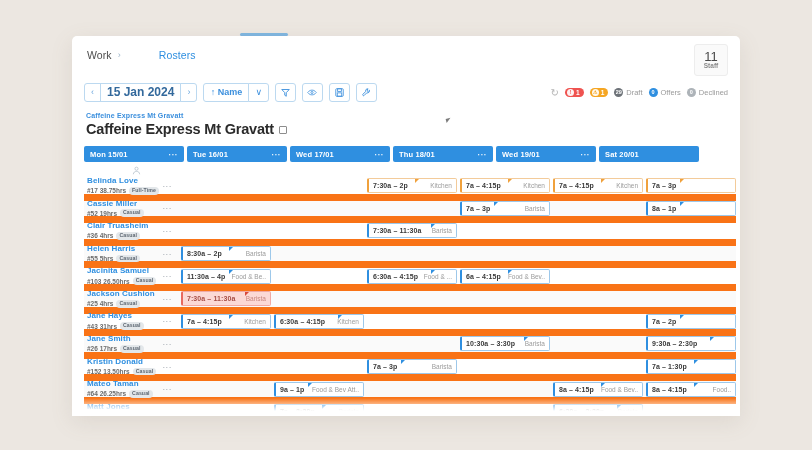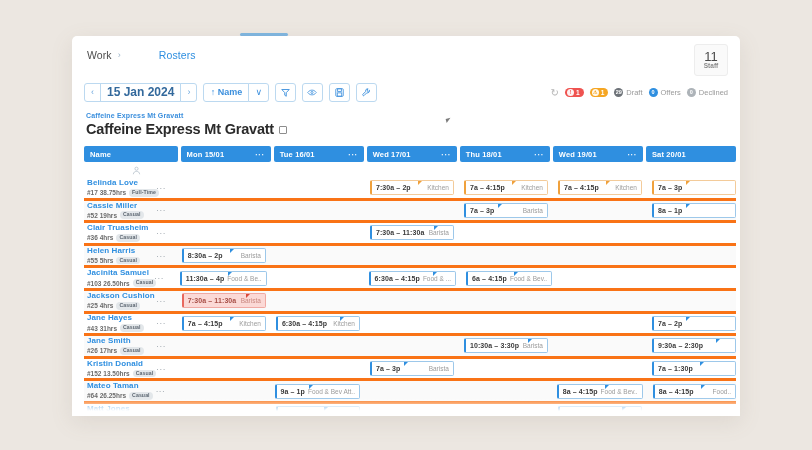--- a/index.html
+++ b/index.html
@@ -150,23 +150,23 @@
   .col-head .dots { margin-left: auto; letter-spacing: .5px; opacity: .9; font-size: 8px; }
   .c-name  { width: 104px; }
   .c-day   { width: 100px; }
   .c-sat   { width: 100px; }
   .person-ico {
     position: absolute; left: 48px; top: 20px;
     font-size: 8px; color: #b8c4cd;
   }
   .rows { position: absolute; left: 0; top: 32px; right: 0; }
   .row {
-    display: flex; gap: 10px;
+    display: flex; gap: 3px;
     height: 22.6px; align-items: center;
-    border-bottom: 3px solid #f97316;
+    border-bottom: 7px solid #f97316;
   }
   .row.alt { background: #fafafa; }
   .cell-name {
     width: 104px; height: 100%;
     display: flex; align-items: center;
     padding-left: 3px; position: relative;
   }
   .nm-wrap { display: flex; flex-direction: column; line-height: 1.12; }
   .nm { font-size: 8px; color: #2f8fe0; font-weight: bold; letter-spacing: .1px; }
   .meta { display: flex; align-items: center; gap: 3px; margin-top: 1px; }
@@ -314,23 +314,20 @@
 
     <div class="sub-title">Caffeine Express Mt Gravatt</div>
     <div class="main-title">
       <span>Caffeine Express Mt Gravatt</span>
       <span class="copy-ico"></span>
     </div>
 
     <div class="grid">
 
       <div class="grid-header">
-        <div class="col-head c-name">
-          <span>Name</span>
-        </div>
         <div class="col-head c-day">
           <span>Mon 15/01</span>
           <span class="dots">···</span>
         </div>
         <div class="col-head c-day">
           <span>Tue 16/01</span>
           <span class="dots">···</span>
         </div>
         <div class="col-head c-day">
           <span>Wed 17/01</span>

